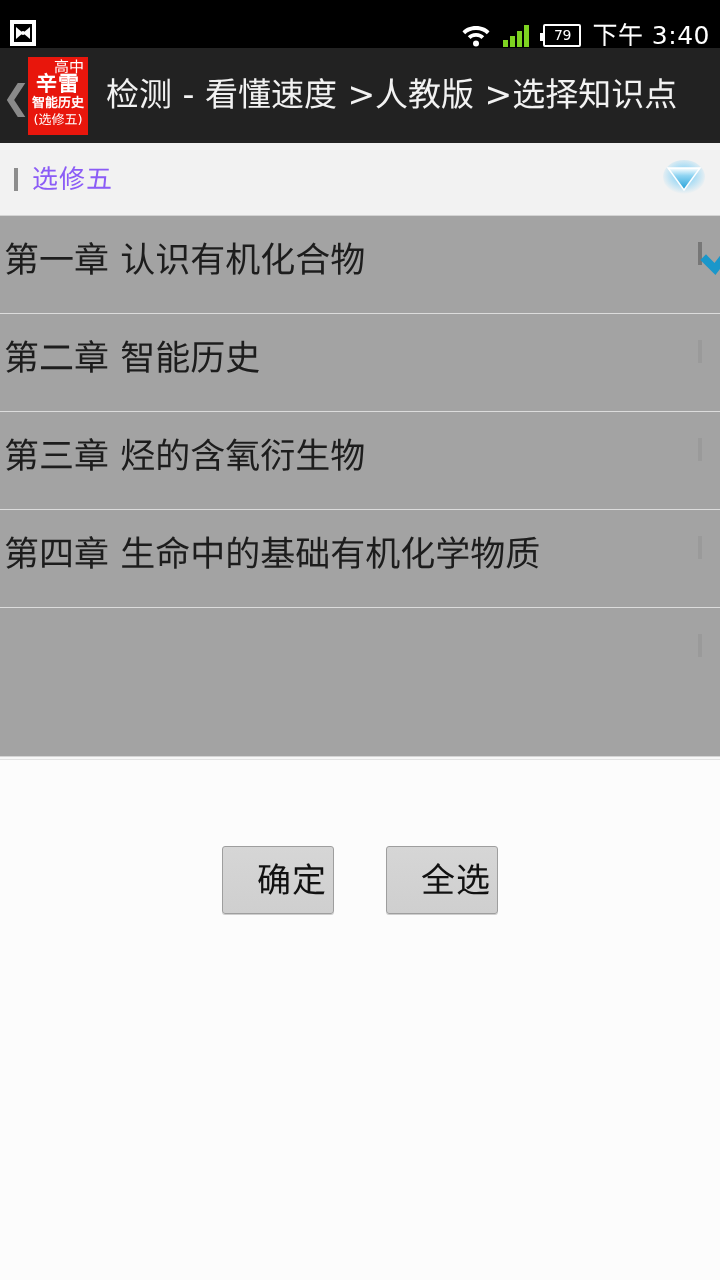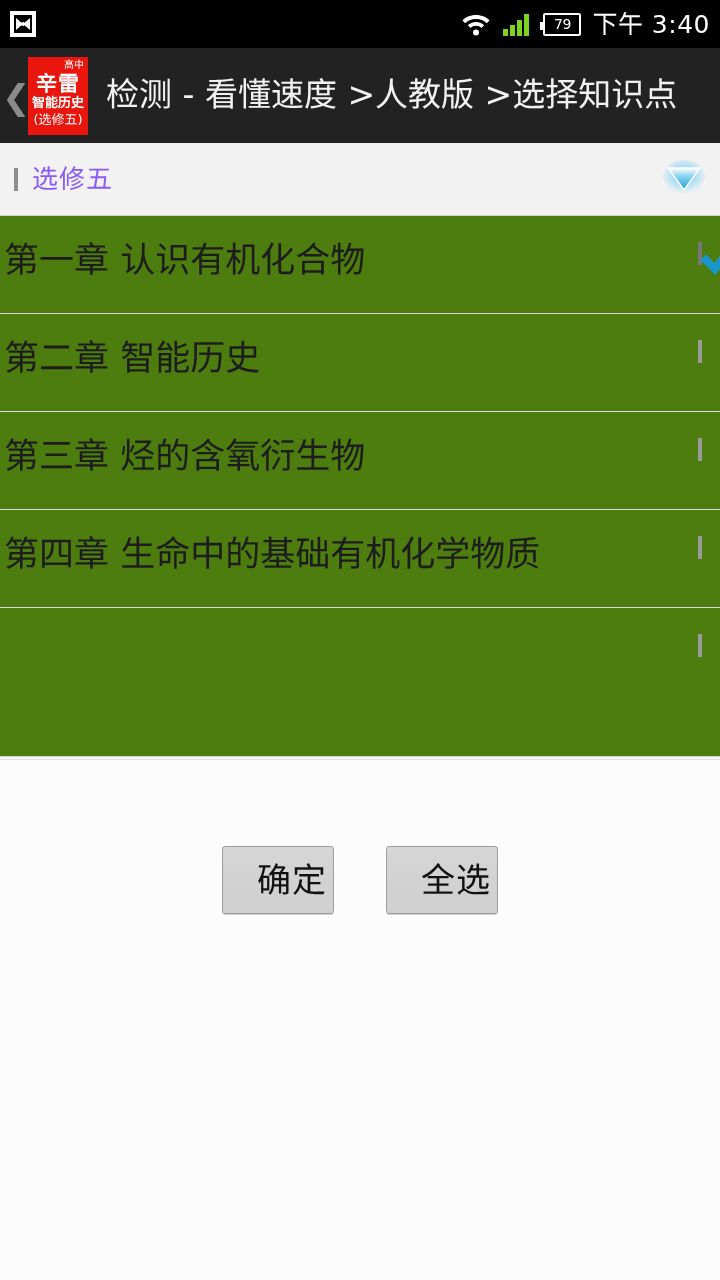--- a/index.html
+++ b/index.html
@@ -21,21 +21,21 @@
     display: flex;
     flex-direction: column;
     background: #fcfcfc;
   }
 
   
   .statusbar {
     height: 48px;
     background: #000000;
     display: flex;
-    align-items: center;
+    align-items: flex-end;
     padding: 0 10px 0 8px;
     box-sizing: border-box;
     flex: 0 0 auto;
   }
   .statusbar .left {
     display: flex;
     align-items: center;
     gap: 8px;
   }
   .statusbar .spacer { flex: 1 1 auto; }
@@ -119,21 +119,21 @@
     align-items: center;
     justify-content: center;
     box-sizing: border-box;
     padding-top: 4px;
     overflow: hidden;
   }
   .applogo .grade {
     position: absolute;
     top: 3px;
     right: 4px;
-    font-size: 10px;
+    font-size: 15px;
     line-height: 1;
     letter-spacing: 0px;
   }
   .applogo .brand {
     font-size: 21px;
     line-height: 1.05;
     font-weight: bold;
     letter-spacing: 1px;
     margin-top: 5px;
   }
@@ -218,21 +218,21 @@
 
   
   .list {
     flex: 0 0 auto;
     background: #f4f4f4;
     border-bottom: 1px solid #d4d4d4;
   }
   .row {
     position: relative;
     min-height: 98px;
-    background: #4d7c0f;
+    background: #a3a3a3;
     border-bottom: 1px solid #dcdcdc;
     display: flex;
     align-items: flex-start;
     box-sizing: border-box;
     padding: 0 0 0 4px;
   }
   .row:last-child { border-bottom: none; }
   .row .row-label {
     flex: 1 1 auto;
     font-size: 35px;

